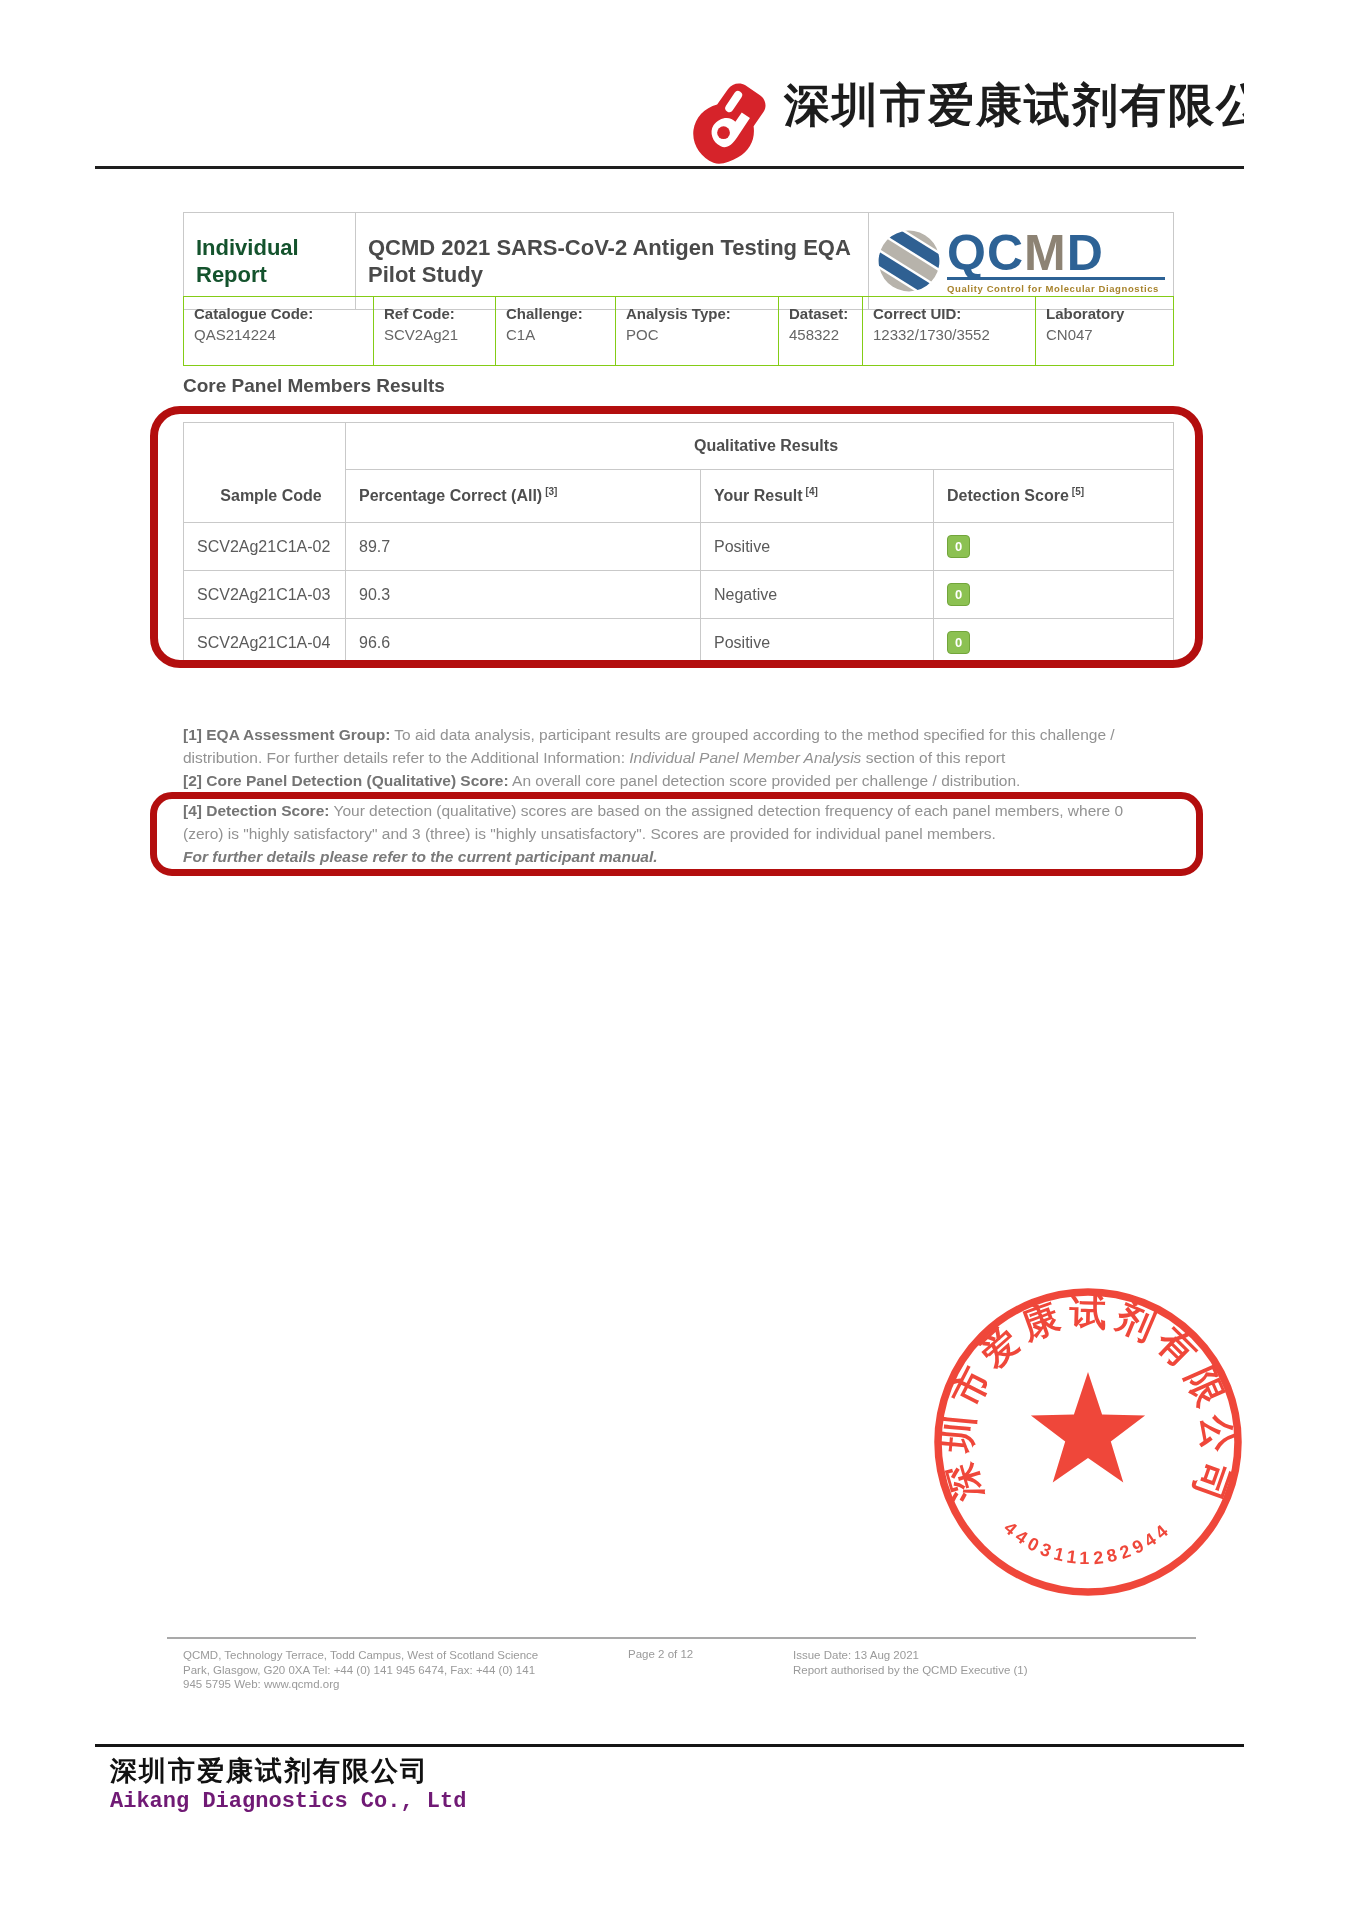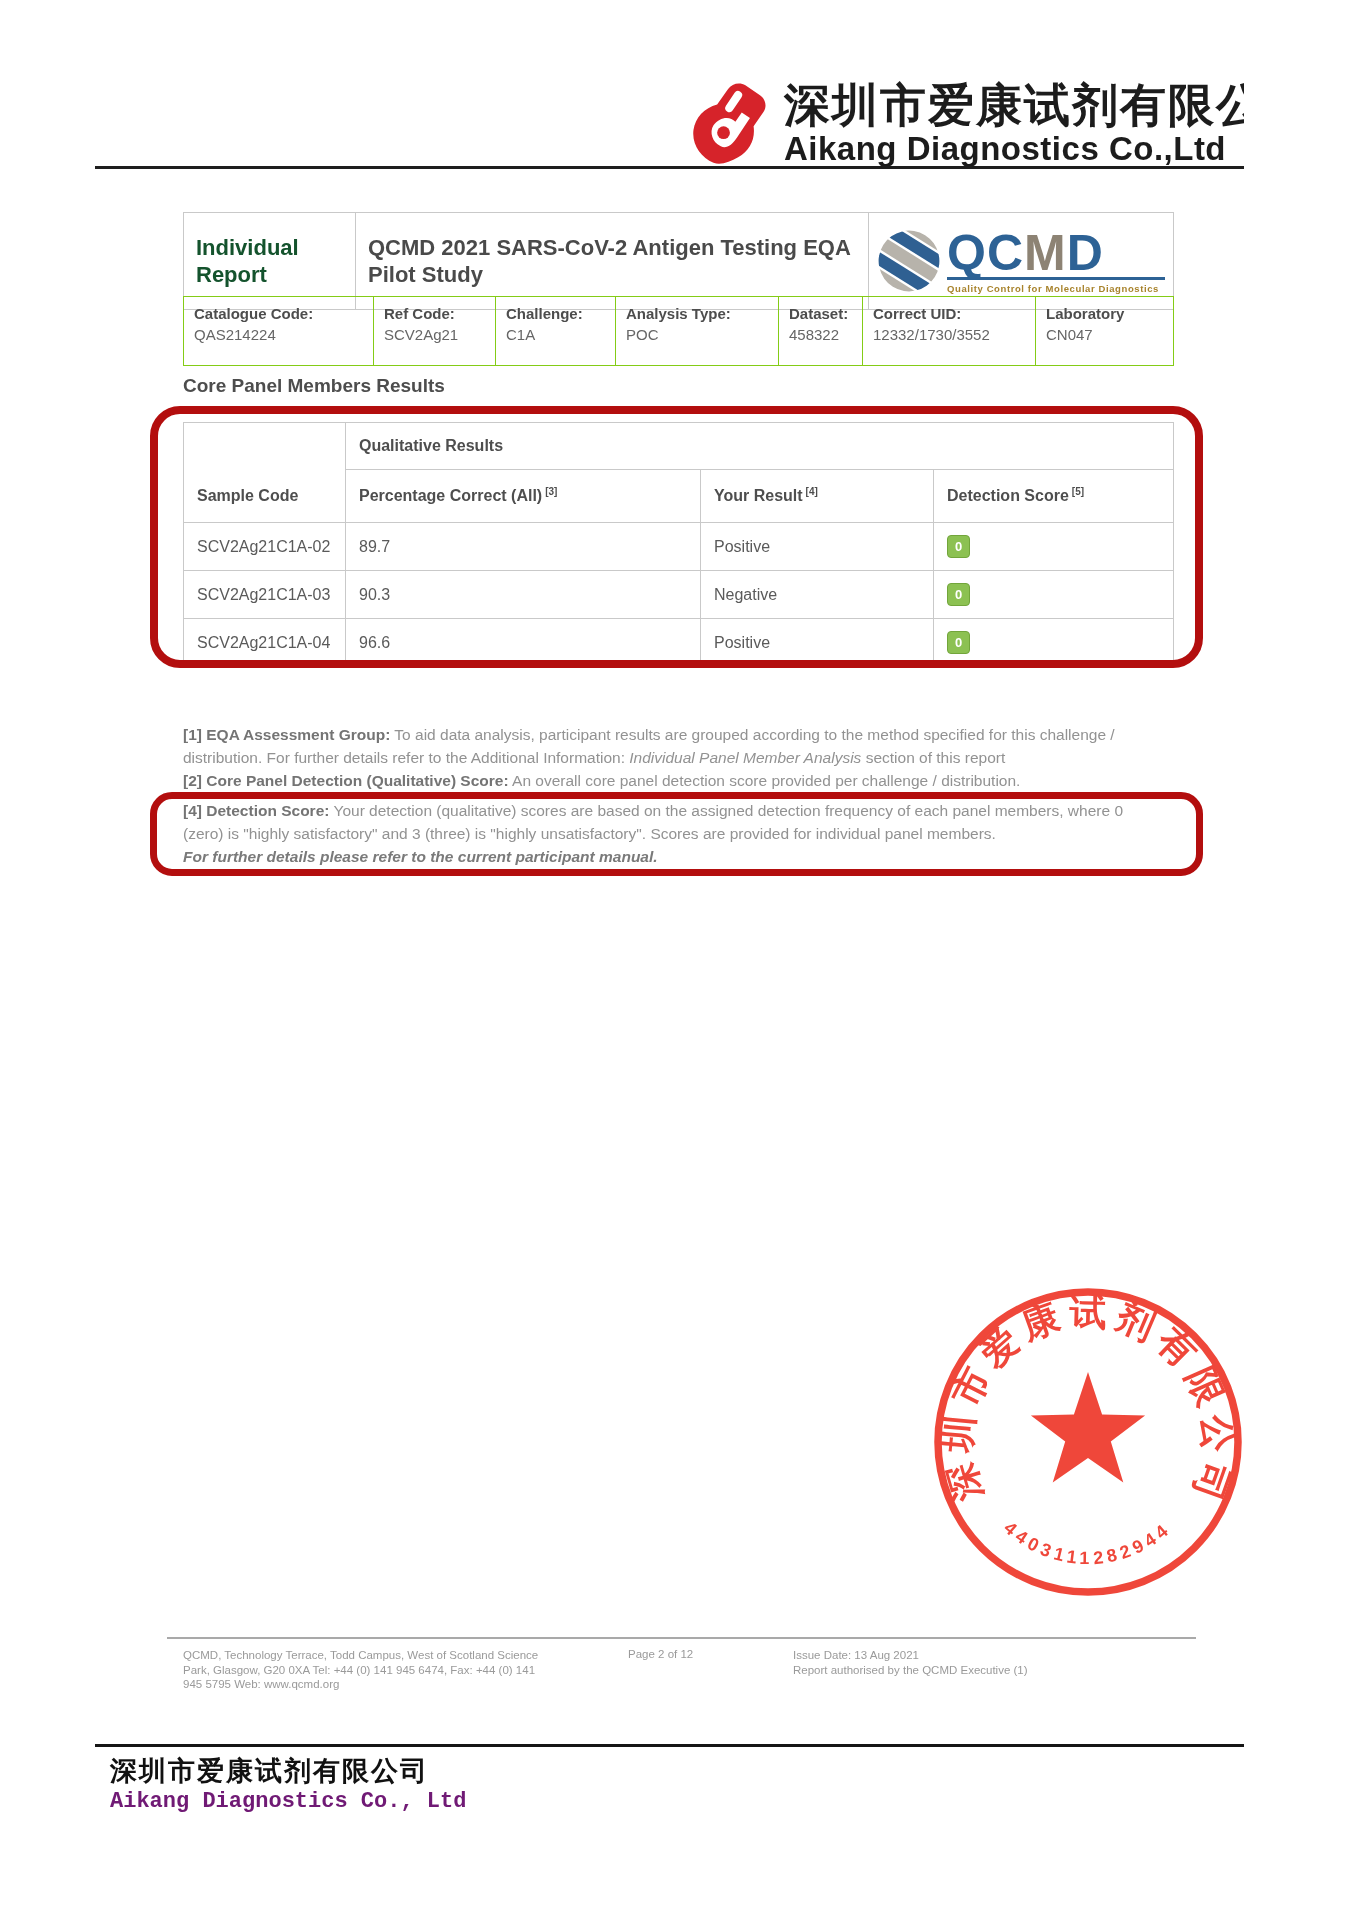--- a/index.html
+++ b/index.html
@@ -35,21 +35,21 @@
   .section-title{position:absolute;left:183px;top:375px;font-size:19px;font-weight:bold;color:#4d4d4d;}
 
   
   .red-rect{position:absolute;border:8px solid #b30e0e;border-radius:30px;pointer-events:none;z-index:5;}
   .rect-table{left:150px;top:406px;width:1037px;height:246px;}
   .rect-fn{left:150px;top:792px;width:1039px;height:70px;border-width:7px;border-radius:22px;}
 
   
   .results{position:absolute;left:183px;top:422px;width:990px;z-index:1;}
   .results td{border:1px solid #c9c9c9;vertical-align:middle;padding:0 0 0 13px;font-size:16px;color:#5a5a5a;}
-  .r-group td{height:46px;font-weight:bold;color:#4e4e4e;}
+  .r-group td{height:46px;font-weight:bold;color:#4e4e4e;text-align:center;}
   .r-head td{height:52px;font-weight:bold;color:#4e4e4e;}
   .r-data td{height:47px;}
   .sample-head{vertical-align:bottom !important;padding-bottom:17px !important;font-weight:bold;color:#4e4e4e;}
   sup.fnref{font-size:10px;font-weight:bold;margin-left:3px;}
   .score-badge{display:inline-block;min-width:19px;height:21px;line-height:21px;text-align:center;
       background:#8cc152;border:1px solid #72a53b;border-radius:4px;color:#fff;
       font-size:13px;font-weight:bold;padding:0 1px;}
 
   
   .footnotes{position:absolute;left:183px;top:684px;width:935px;font-size:15.5px;line-height:22.5px;color:#929292;margin-top:40px;}
@@ -84,21 +84,20 @@
     <svg width="82" height="88" viewBox="0 0 90 95">
       <path d="M28 90 C14 84 4 70 6 54 C8 40 18 30 32 26 L44 9 C48 3 57 1 63 5 L79 16 C85 20 87 28 83 34 L72 50 C74 64 68 77 55 84 C46 89 36 93 28 90 Z" fill="#d6232a"></path>
       <path d="M36 72 C27 68 23 57 28 49 C34 40 46 38 52 45 L59 35 L68 41 L54 62 C48 71 42 75 36 72 Z" fill="#ffffff"></path>
       <circle cx="39" cy="57" r="7" fill="#d6232a"></circle>
       <g transform="rotate(34 50 24)">
           <rect x="45" y="10" width="9" height="26" rx="4.5" fill="#ffffff"></rect>
         </g>
     </svg>
     <div class="brand-text">
       <div class="brand-cn">深圳市爱康试剂有限公司</div>
-      <div class="brand-en">Aikang Diagnostics Co.,Ltd</div>
     </div>
   </div>
   <div class="hdr-rule"></div>
 
   <table class="hdr1">
     <colgroup>
         <col style="width:172px">
         <col style="width:513px">
         <col style="width:305px">
       </colgroup>

